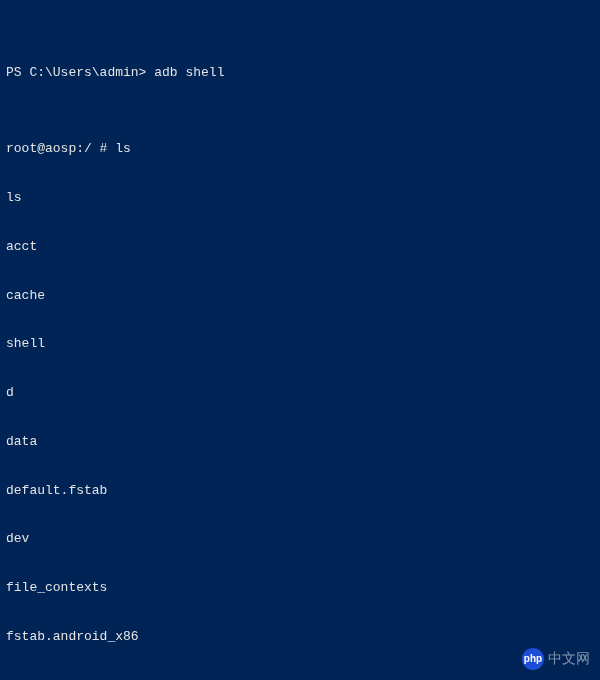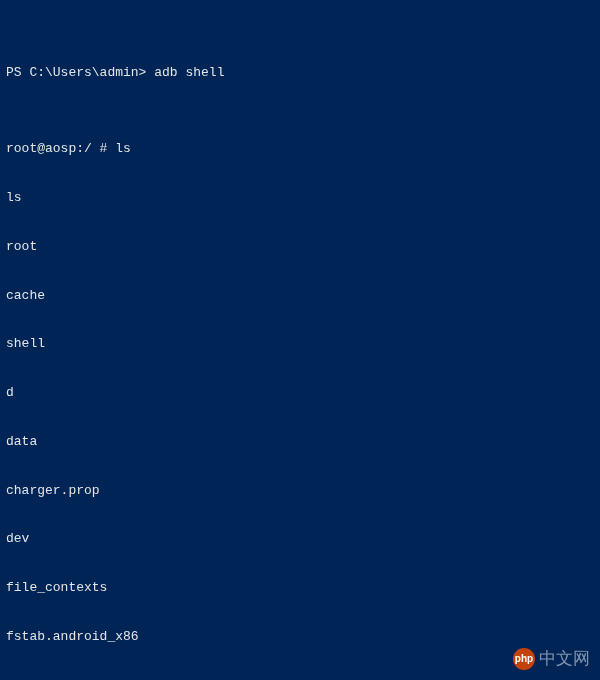--- a/index.html
+++ b/index.html
@@ -41,52 +41,52 @@
       right: 10px;
       display: flex;
       align-items: center;
       gap: 4px;
       background: rgba(255,255,255,0.0);
     }
     .watermark-logo {
       width: 22px;
       height: 22px;
       border-radius: 50%;
-      background: #c2410c;
+      background: #1d4ed8;
       display: flex;
       align-items: center;
       justify-content: center;
       font-size: 10px;
       color: white;
       font-weight: bold;
       font-family: sans-serif;
     }
     .watermark-text {
       color: rgba(255,255,255,0.5);
-      font-size: 17px;
+      font-size: 14px;
       font-family: sans-serif;
     }
   </style>
 </head>
 <body>
 
 <div class="terminal-output">
   <div class="prompt-line">
     <span class="prompt-text">PS C:\Users\admin&gt; </span><span class="command-text">adb shell</span>
   </div>
   <div class="prompt-line">
     <span class="prompt-text">root@aosp:/ # </span><span class="command-text">ls</span>
   </div>
   <span class="line">ls</span>
-  <span class="line">root</span>
+  <span class="line">acct</span>
   <span class="line">cache</span>
   <span class="line">shell</span>
   <span class="line">d</span>
   <span class="line">data</span>
-  <span class="line">charger.prop</span>
+  <span class="line">default.fstab</span>
   <span class="line">dev</span>
   <span class="line">file_contexts</span>
   <span class="line">fstab.android_x86</span>
   
   
   
   
   
   
   

